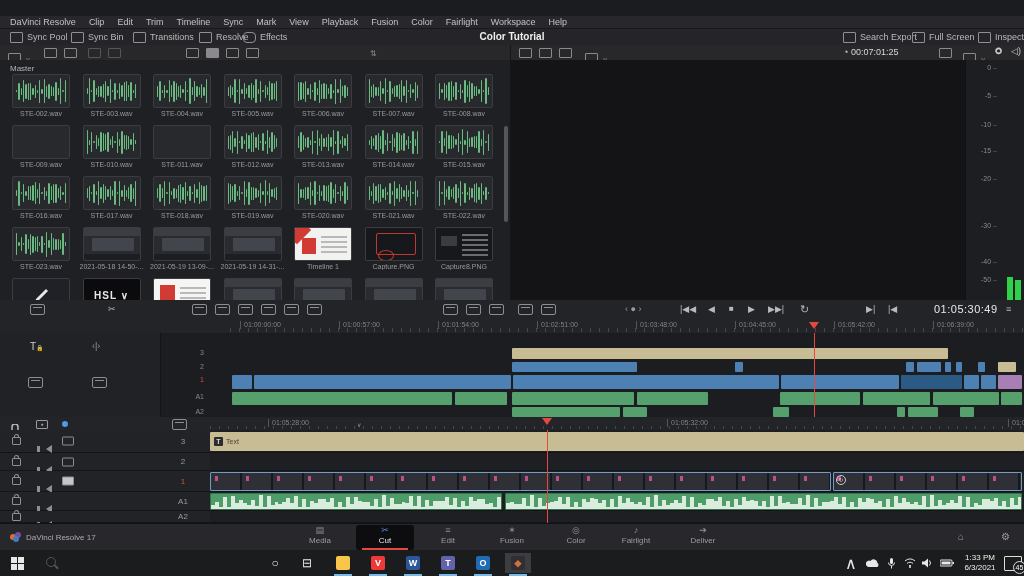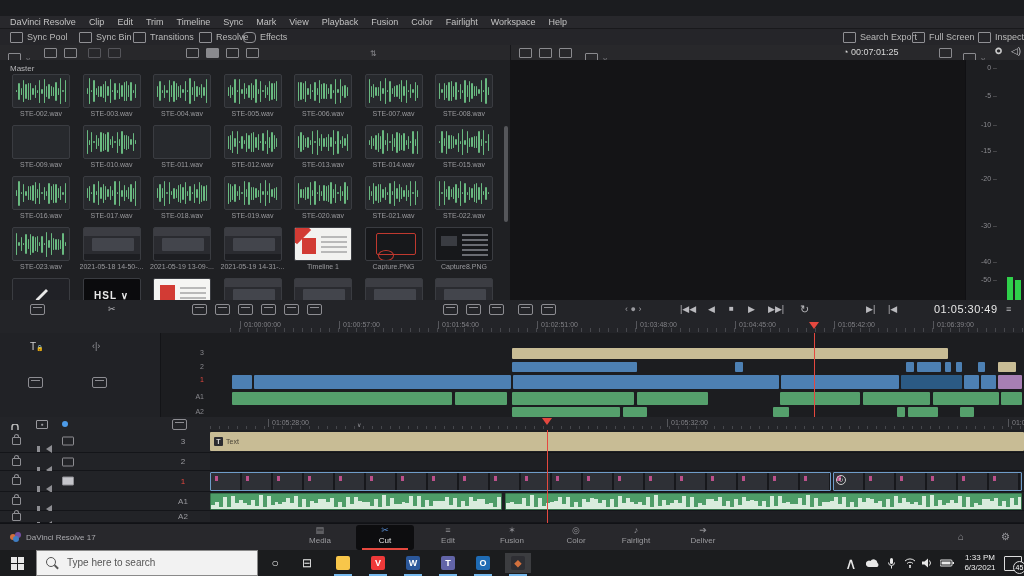--- a/index.html
+++ b/index.html
@@ -163,36 +163,37 @@
       <span class="menu-item">Fairlight</span>
       <span class="menu-item">Workspace</span>
       <span class="menu-item">Help</span>
     </div>
 
   <div id="toolbar" class="abs">
     <div class="abs tbtn" style="left:10px;top:0;">
       <span class="ic"></span>
       <span>Sync Pool</span>
     </div>
-    <div class="abs tbtn" style="left:79px;top:0;">
+    <div class="abs tbtn" style="left:71px;top:0;">
       <span class="ic"></span>
       <span>Sync Bin</span>
     </div>
     <div class="abs tbtn" style="left:133px;top:0;">
       <span class="ic"></span>
       <span>Transitions</span>
     </div>
     <div class="abs tbtn" style="left:199px;top:0;">
       <span class="ic"></span>
       <span>Resolve</span>
     </div>
     <div class="abs tbtn" style="left:243px;top:0;">
       <span class="ic" style="border-radius:4px;"></span>
       <span>Effects</span>
     </div>
+    <div class="abs" id="proj-title" style="left:0;right:0;top:2px;text-align:center;">Color Tutorial</div>
     <div class="abs tbtn" style="left:843px;top:0;">
       <span class="ic"></span>
       <span>Search Export</span>
     </div>
     <div class="abs tbtn" style="left:912px;top:0;">
       <span class="ic"></span>
       <span>Full Screen</span>
     </div>
     <div class="abs tbtn" style="left:978px;top:0;">
       <span class="ic"></span>
@@ -1360,21 +1361,20 @@
 
   <div id="taskbar" class="abs">
     <div id="start" class="abs">
       <svg width="13" height="13" viewBox="0 0 13 13">
           <rect x="0" y="0" width="6" height="6" fill="#e8e8e8"></rect>
           <rect x="7" y="0" width="6" height="6" fill="#e8e8e8"></rect>
           <rect x="0" y="7" width="6" height="6" fill="#e8e8e8"></rect>
           <rect x="7" y="7" width="6" height="6" fill="#e8e8e8"></rect>
         </svg>
     </div>
-    <div id="tb-search" class="abs">Type here to search</div>
     <div class="mag"></div>
     <div id="tb-apps">
         <div class="tb-app" style="left: 262px;">
           <div class="sq" style="background: transparent; color: rgb(232, 232, 232); font-weight: normal; font-size: 12px;">○</div>
         </div>
         <div class="tb-app" style="left: 294px;">
           <div class="sq" style="background: transparent; color: rgb(232, 232, 232); font-weight: normal; font-size: 12px;">⊟</div>
         </div>
         <div class="tb-app open" style="left: 330px;">
           <div class="sq" style="background: rgb(248, 198, 74);"></div>

